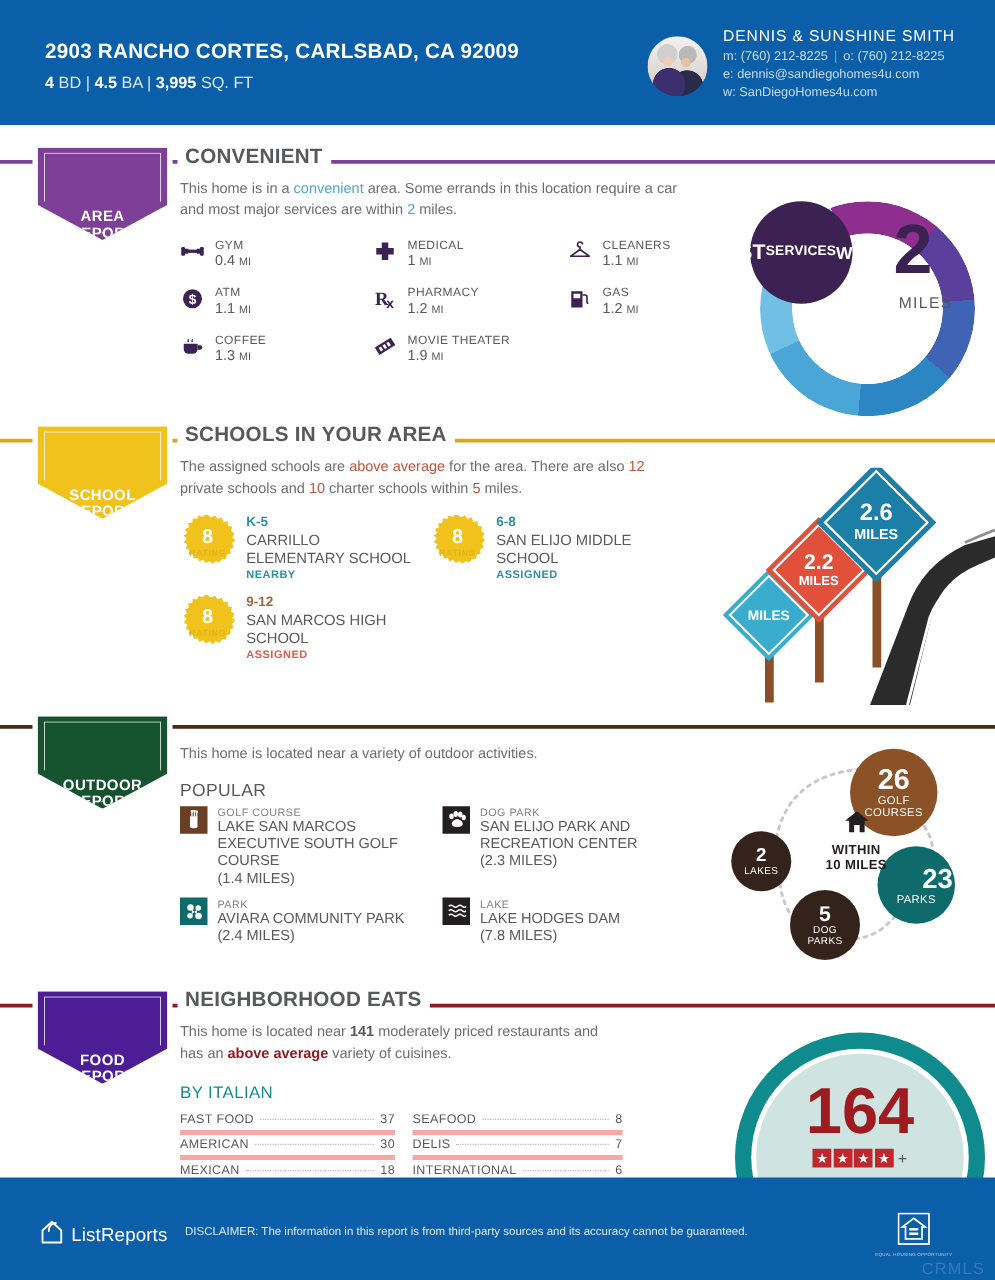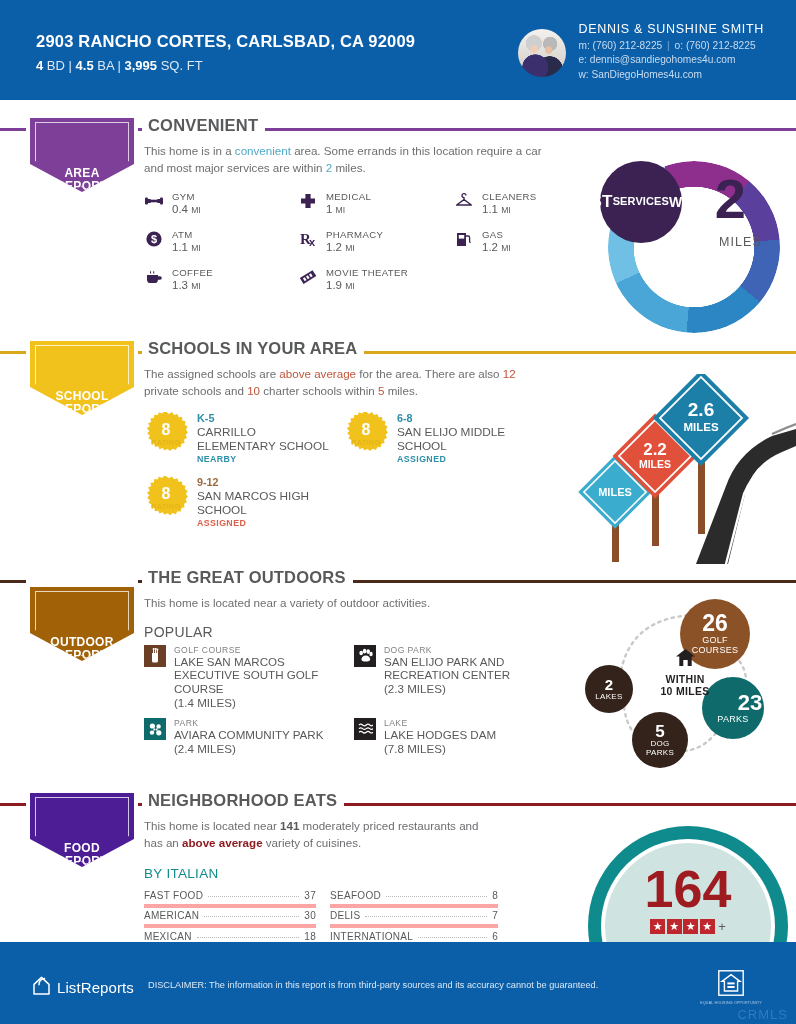--- a/index.html
+++ b/index.html
@@ -568,23 +568,22 @@
         <text x="125" y="57" font-size="11.5" font-weight="bold" fill="#ffffff" text-anchor="middle" font-family="Liberation Sans, sans-serif">MILES</text>
       </svg>
     </div>
   </div>
 </div>
 
 <div class="section" style="margin-top:14px;">
   <div class="sec-head">
     <div class="rule" style="background:#4a2b19;"></div>
     <div class="rule-gapper" style="left:26px;width:112px;"></div>
-    <div class="sec-title" style="left:142px;">THE GREAT OUTDOORS</div>
-  </div>
-  <div class="badge" style="top:17px;background:#a16207;">
+  </div>
+  <div class="badge" style="top:3px;background:#14532d;">
     <div class="badge-inner"></div>
     <div class="badge-txt">
       <div>OUTDOOR</div>
       <div>REPORT</div>
     </div>
     <div class="badge-icon">
       <svg width="24" height="22" viewBox="0 0 24 22">
         <circle cx="12" cy="7" r="6" fill="#fff"></circle>
         <circle cx="7" cy="9.6" r="4" fill="#fff"></circle>
         <circle cx="17" cy="9.6" r="4" fill="#fff"></circle>

